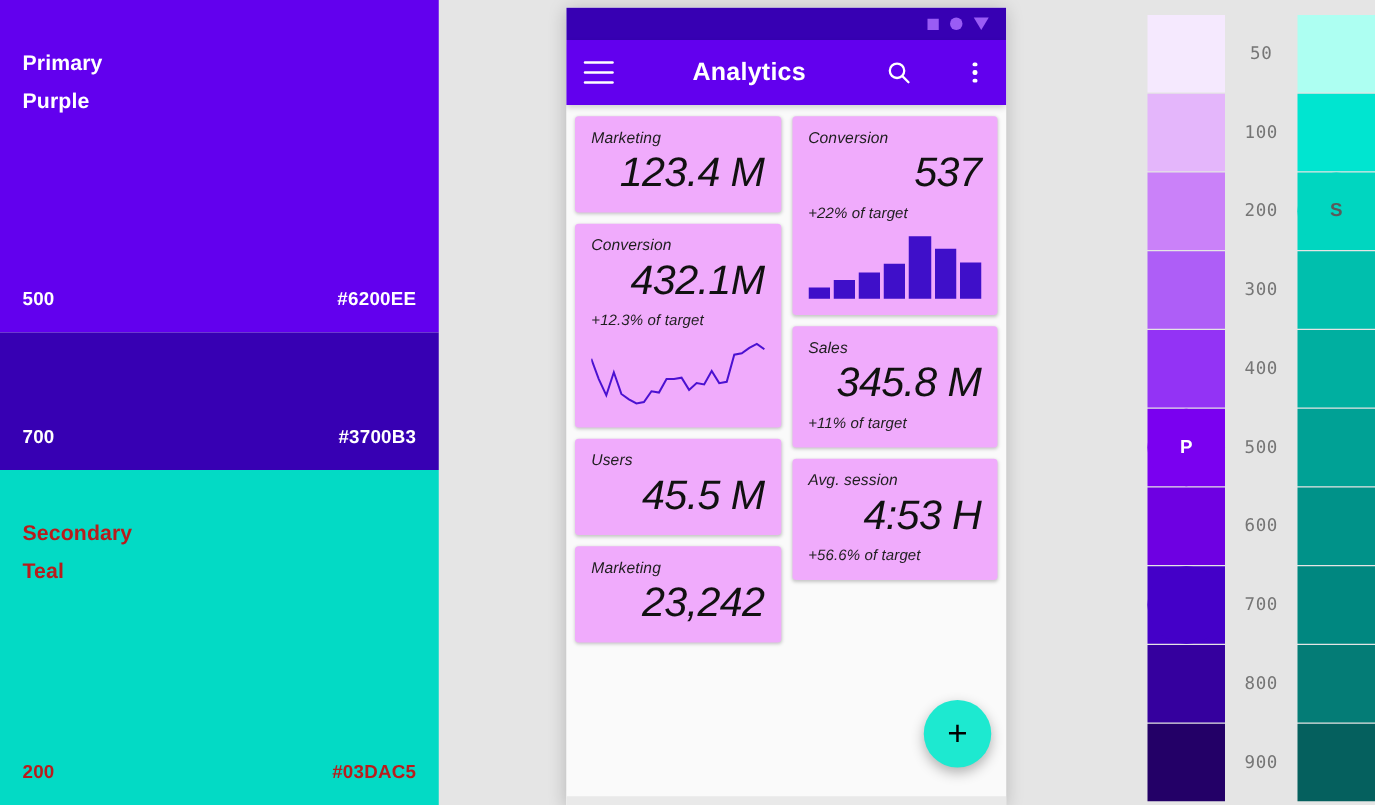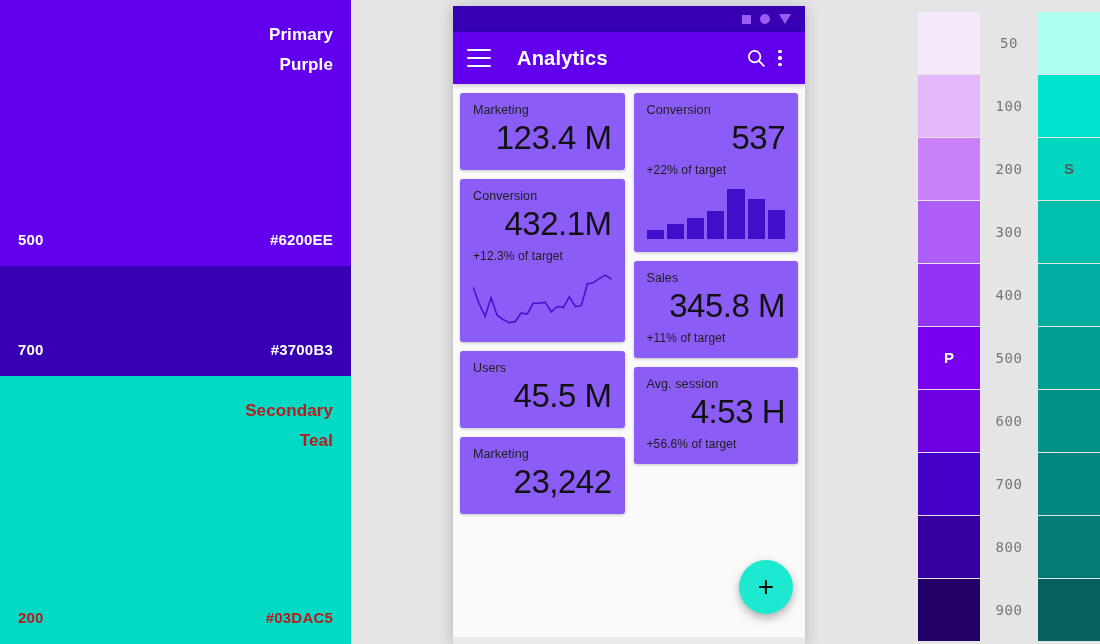--- a/index.html
+++ b/index.html
@@ -14,23 +14,22 @@
   }
 
   
   #brand-panel {
     position: absolute; left: 0; top: 0;
     width: 351px; height: 644px;
   }
   .brand-block {
     position: relative;
     box-sizing: border-box;
-    padding: 20px 18px;
+    padding: 36px 18px;
     width: 100%;
-    text-align: right;
   }
   .brand-name {
     font-size: 17px; font-weight: bold;
     line-height: 30px;
     letter-spacing: .1px;
   }
   .brand-foot {
     position: absolute;
     left: 18px; right: 18px; bottom: 18px;
     display: flex; justify-content: space-between;
@@ -62,44 +61,45 @@
     border-left: 6px solid transparent;
     border-right: 6px solid transparent;
     border-top: 10px solid #9a5cf5;
   }
   #app-bar {
     height: 52px; background: #6200EE;
     display: flex; align-items: center;
     padding: 0 14px;
     color: #ffffff;
     box-shadow: 0 2px 5px rgba(0,0,0,.18);
-    position: relative; z-index: 5;
+    position: relative; z-index: 5; gap: 37px;
   }
   #menu-icon { width: 24px; height: 18px; display:flex; flex-direction: column; justify-content: space-between; cursor: pointer;}
   #menu-icon i { display:block; height: 2px; background: #fff; border-radius: 1px; }
   #app-title { font-size: 20px; font-weight: bold; margin-left: 26px; letter-spacing: .2px; flex: 1;}
   .bar-icon { width: 26px; height: 26px; display:flex; align-items:center; justify-content:center; cursor:pointer;}
   #overflow-icon { width: 22px; display:flex; flex-direction: column; align-items:center; gap:3px; cursor:pointer;}
   #overflow-icon i { width: 3.5px; height: 3.5px; background:#fff; border-radius:50%; display:block;}
 
   #cards-area {
     position: absolute;
     left: 0; right: 0; top: 78px; bottom: 0;
     display: flex; gap: 9px;
     padding: 9px 7px 0 7px;
     box-sizing: border-box;
     overflow: hidden;
   }
   .col { flex: 1; display: flex; flex-direction: column; gap: 9px; }
   .card {
-    background: #8b5cf6;
+    background: #f0abfc;
     border-radius: 3px;
     box-shadow: 0 1px 3px rgba(0,0,0,.22);
     padding: 10px 13px 13px 13px;
     box-sizing: border-box;
+    font-style: italic;
   }
   .card-label { font-size: 12.5px; color: #1e1e1e; letter-spacing: .1px; }
   .card-value { font-size: 33px; color: #111; letter-spacing: -.5px; margin-top: 2px; line-height: 1.15; font-weight: normal; text-align: right;}
   .card-sub { font-size: 12px; color: #1e1e1e; margin-top: 6px; letter-spacing: .1px;}
   .sparkline { margin-top: 8px; height: 58px; }
   .sparkline svg { display:block; width: 100%; height: 100%; }
   .barchart { margin-top: 12px; height: 50px; display: flex; align-items: flex-end; gap: 3px; }
   .barchart span { flex: 1; background: #3F0FC9; display: block; }
 
   #fab {

